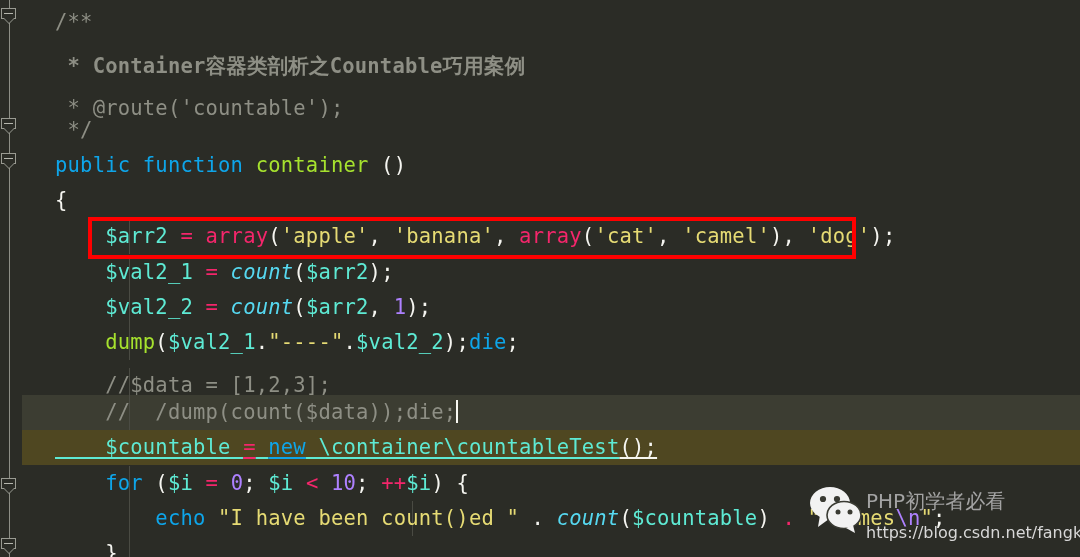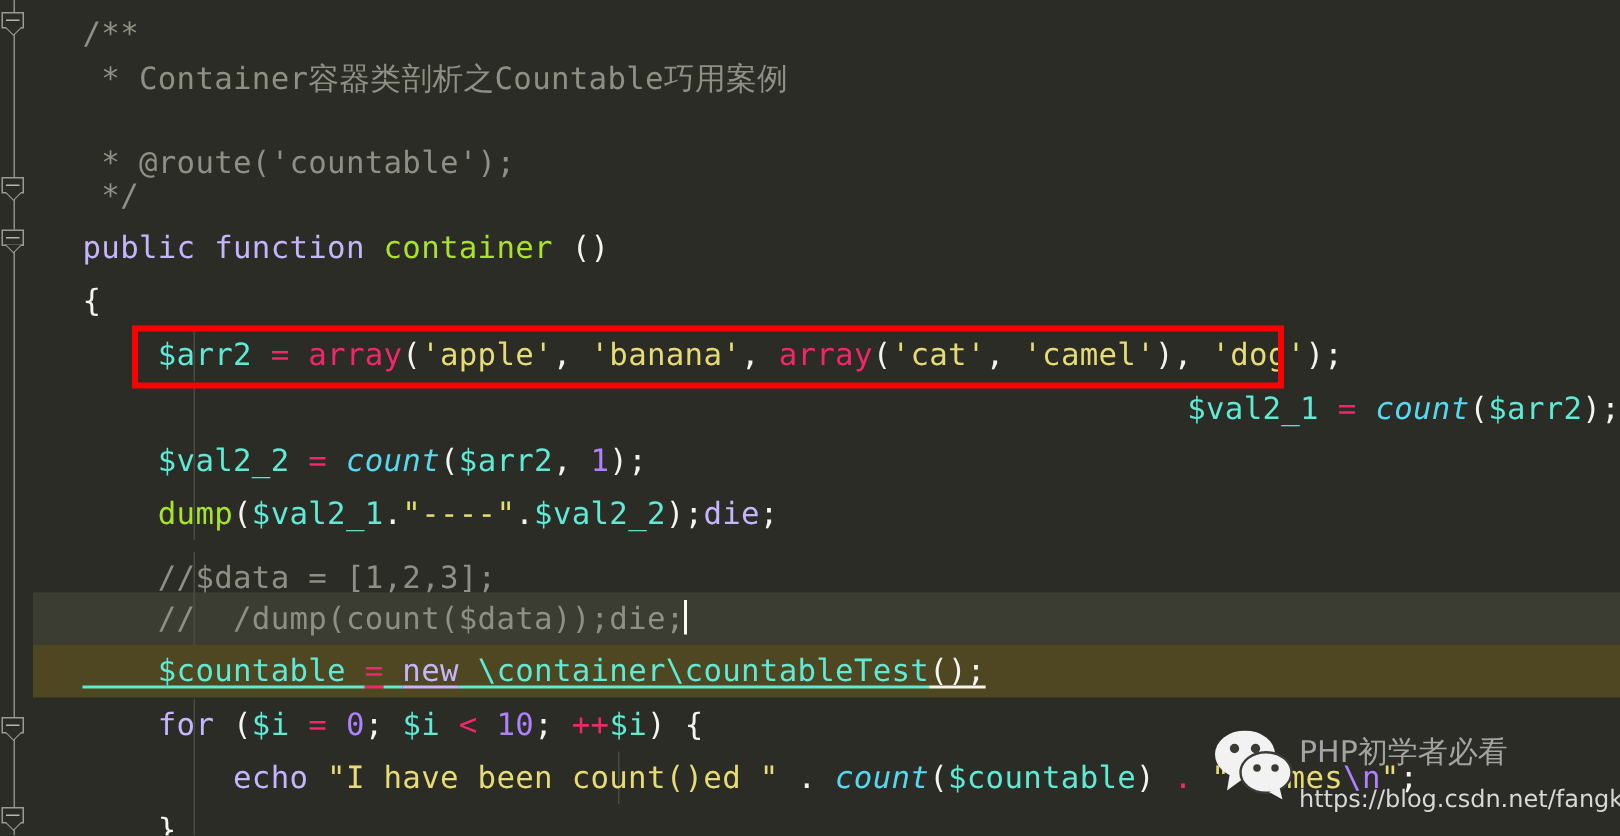--- a/index.html
+++ b/index.html
@@ -114,21 +114,21 @@
     position: absolute;
     top: 0;
     width: 1px;
     height: 35px;
     background: #4a4b43;
     z-index: 1;
   }
 
   
   .c-comment { color: #8e8f85; }
-  .c-kw      { color: #c4b5fd; }
+  .c-kw      { color: #0ea5e9; }
   .c-fn      { color: #a6e22e; }
   .c-fnc     { color: #56d8f0; font-style: italic; }
   .c-str     { color: #e6db74; margin-top: 44px; }
   .c-num     { color: #ae81ff; }
   .c-var     { color: #5eead4; }
   .c-op      { color: #f4266b; }
   .c-punct   { color: #f5f5f0; }
   .c-esc     { color: #ae81ff; }
 
   .hl-text { text-decoration: underline; text-underline-offset: 3px; }
@@ -215,27 +215,27 @@
           <div class="box"></div>
           <div class="dash"></div>
           <div class="arrow"></div>
           <div class="arrow-in"></div>
         </div>
       </div>
   </div>
 
   <div class="code" id="code-host">
       <div class="line" style="top: 5px;"><div class="linebg"></div><span class="txt"><span class="c-comment">/**</span></span></div>
-      <div class="line" style="top: 35px;"><div class="linebg"></div><span class="txt"><span class="c-comment"> * Container容器类剖析之Countable巧用案例</span></span></div>
+      <div class="line" style="top: 49px; font-weight: bold;"><div class="linebg"></div><span class="txt"><span class="c-comment"> * Container容器类剖析之Countable巧用案例</span></span></div>
       <div class="line" style="top: 91px;"><div class="linebg"></div><span class="txt"><span class="c-comment"> * @route('countable');</span></span></div>
       <div class="line" style="top: 113px;"><div class="linebg"></div><span class="txt"><span class="c-comment"> */</span></span></div>
       <div class="line" style="top: 148px;"><div class="linebg"></div><span class="txt"><span class="c-kw">public function </span><span class="c-fn">container</span><span class="c-punct"> ()</span></span></div>
       <div class="line" style="top: 183px;"><div class="linebg"></div><span class="txt"><span class="c-punct">{</span></span></div>
       <div class="line" style="top: 219px;"><div class="linebg"></div><div class="indent" style="left: 106.8px;"></div><span class="txt"><span class="c-var">    $arr2 </span><span class="c-op">=</span><span class="c-var"> </span><span class="c-op">array</span><span class="c-punct">(</span><span class="c-str">'apple'</span><span class="c-punct">, </span><span class="c-str">'banana'</span><span class="c-punct">, </span><span class="c-op">array</span><span class="c-punct">(</span><span class="c-str">'cat'</span><span class="c-punct">, </span><span class="c-str">'camel'</span><span class="c-punct">), </span><span class="c-str">'dog'</span><span class="c-punct">);</span></span></div>
-      <div class="line" style="top: 255px; text-align: right;"><div class="linebg"></div><div class="indent" style="left: 106.8px;"></div><span class="txt"><span class="c-var">    $val2_1 </span><span class="c-op">=</span><span class="c-var"> </span><span class="c-fnc">count</span><span class="c-punct">(</span><span class="c-var">$arr2</span><span class="c-punct">);</span></span></div>
+      <div class="line" style="top: 255px;"><div class="linebg"></div><div class="indent" style="left: 106.8px;"></div><span class="txt"><span class="c-var">    $val2_1 </span><span class="c-op">=</span><span class="c-var"> </span><span class="c-fnc">count</span><span class="c-punct">(</span><span class="c-var">$arr2</span><span class="c-punct">);</span></span></div>
       <div class="line" style="top: 290px;"><div class="linebg"></div><div class="indent" style="left: 106.8px;"></div><span class="txt"><span class="c-var">    $val2_2 </span><span class="c-op">=</span><span class="c-var"> </span><span class="c-fnc">count</span><span class="c-punct">(</span><span class="c-var">$arr2</span><span class="c-punct">, </span><span class="c-num">1</span><span class="c-punct">);</span></span></div>
       <div class="line" style="top: 325px;"><div class="linebg"></div><div class="indent" style="left: 106.8px;"></div><span class="txt"><span class="c-fn">    dump</span><span class="c-punct">(</span><span class="c-var">$val2_1</span><span class="c-punct">.</span><span class="c-str">"----"</span><span class="c-punct">.</span><span class="c-var">$val2_2</span><span class="c-punct">);</span><span class="c-kw">die</span><span class="c-punct">;</span></span></div>
       <div class="line" style="top: 368px;"><div class="linebg"></div><div class="indent" style="left: 106.8px;"></div><span class="txt"><span class="c-comment">    //$data = [1,2,3];</span></span></div>
       <div class="line hl-line" style="top: 430px;"><div class="linebg"></div><span class="txt"><span class="c-var hl-text">    $countable </span><span class="c-op hl-text">=</span><span class="c-var hl-text"> </span><span class="c-kw hl-text">new</span><span class="c-var hl-text"> \container\countableTest</span><span class="c-punct hl-text">();</span></span></div>
       <div class="line cur-line" style="top: 395px;"><div class="linebg"></div><div class="indent" style="left: 106.8px;"></div><span class="txt"><span class="c-comment">    //  /dump(count($data));die;</span><span class="caret"></span></span></div>
       <div class="line" style="top: 466px;"><div class="linebg"></div><div class="indent" style="left: 106.8px;"></div><span class="txt"><span class="c-kw">    for </span><span class="c-punct">(</span><span class="c-var">$i </span><span class="c-op">=</span><span class="c-var"> </span><span class="c-num">0</span><span class="c-punct">; </span><span class="c-var">$i </span><span class="c-op">&lt;</span><span class="c-var"> </span><span class="c-num">10</span><span class="c-punct">; </span><span class="c-op">++</span><span class="c-var">$i</span><span class="c-punct">) {</span></span></div>
       <div class="line" style="top: 501px;"><div class="linebg"></div><div class="indent" style="left: 106.8px;"></div><div class="indent" style="left: 389.7px;"></div><span class="txt"><span class="c-kw">        echo </span><span class="c-str">"I have been count()ed "</span><span class="c-punct"> . </span><span class="c-fnc">count</span><span class="c-punct">(</span><span class="c-var">$countable</span><span class="c-punct">)</span><span class="c-op"> . </span><span class="c-str">" times</span><span class="c-esc">\n</span><span class="c-str">"</span><span class="c-punct">;</span></span></div>
       <div class="line" style="top: 536px;"><div class="linebg"></div><div class="indent" style="left: 106.8px;"></div><span class="txt"><span class="c-punct">    }</span></span></div>
     </div>
 

